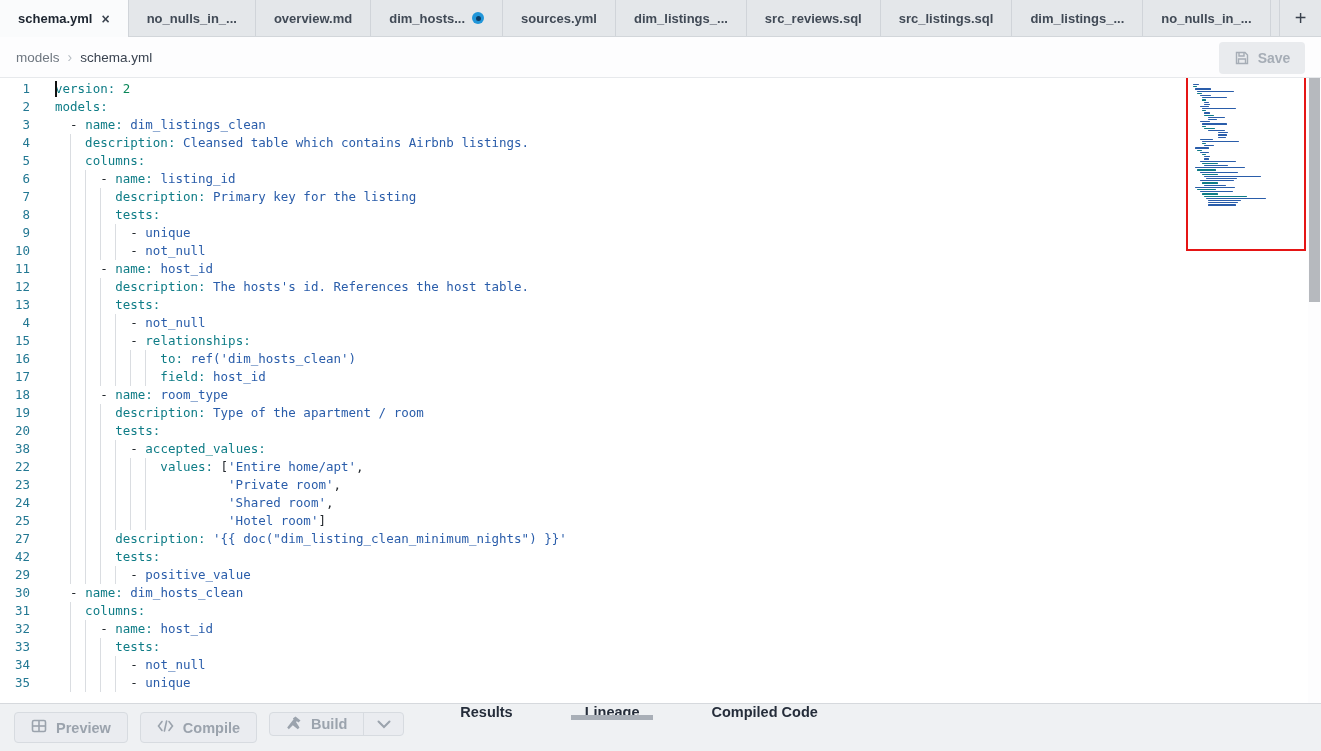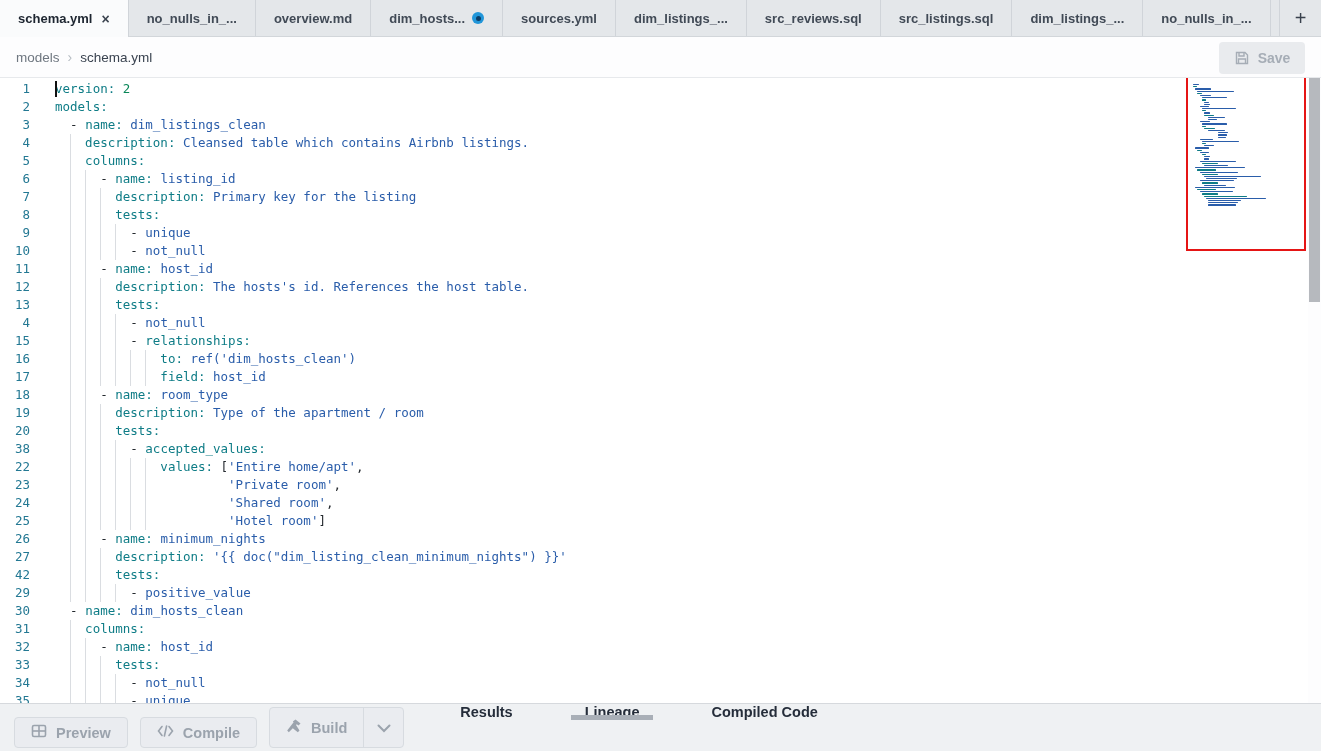--- a/index.html
+++ b/index.html
@@ -63,25 +63,25 @@
 
   .vscroll { position:absolute; right:0; top:0; bottom:0; width:13px;
     background:#fdfdfe; }
   .vscroll .thumb { position:absolute; top:0; right:1px; width:11px; height:224px;
     background:#b6b9be; }
 
   
   .bottombar { height:48px; flex:0 0 48px; background:#eff1f3;
     border-top:1px solid #d6d9dd; display:flex; align-items:center;
     padding-left:14px; }
-  .btn-row { display:flex; align-items:flex-end; gap:12px; }
+  .btn-row { display:flex; align-items:flex-start; gap:12px; }
   .gbtn { height:31px; background:#eaecf0; border:1px solid #d7dbe0; border-radius:4px;
     display:flex; align-items:center; gap:9px; padding:0 16px; font-size:14.5px;
     font-weight:600; color:#9ba3ad; font-family:"Liberation Sans",sans-serif; }
-  .split { display:flex; height:41px; border:1px solid #d7dbe0; border-radius:4px;
+  .split { display:flex; height:24px; border:1px solid #d7dbe0; border-radius:4px;
     background:#eaecf0; overflow:hidden; }
   .split .main { display:flex; align-items:center; gap:9px; padding:0 16px;
     font-size:14.5px; font-weight:600; color:#9ba3ad; }
   .split .caret { width:40px; display:flex; align-items:center; justify-content:center;
     border-left:1px solid #d7dbe0; color:#9ba3ad; }
   #bbar-tabs { display:flex; align-items:flex-start; height:100%; margin-left:40px;gap:40px; }
   .bbar-tab { display:flex; align-items:center; padding:0 16px; font-size:14.5px;
     font-weight:600; color:#252d3a; position:relative; cursor:pointer; }
   .bbar-tab.active::after { content:""; position:absolute; left:2px; right:2px;
     bottom:0; height:5px; background:#a9afb7; }
@@ -241,24 +241,20 @@
           <span class="gutter">23</span>
           <span class="code"><span class="guide" style="left: 2ch;"></span><span class="guide" style="left: 4ch;"></span><span class="guide" style="left: 6ch;"></span><span class="guide" style="left: 8ch;"></span><span class="guide" style="left: 10ch;"></span><span class="guide" style="left: 12ch;"></span><span>                       </span><span class="c-v">'Private room'</span><span class="c-d">,</span></span>
         </div>
         <div class="line">
           <span class="gutter">24</span>
           <span class="code"><span class="guide" style="left: 2ch;"></span><span class="guide" style="left: 4ch;"></span><span class="guide" style="left: 6ch;"></span><span class="guide" style="left: 8ch;"></span><span class="guide" style="left: 10ch;"></span><span class="guide" style="left: 12ch;"></span><span>                       </span><span class="c-v">'Shared room'</span><span class="c-d">,</span></span>
         </div>
         <div class="line">
           <span class="gutter">25</span>
           <span class="code"><span class="guide" style="left: 2ch;"></span><span class="guide" style="left: 4ch;"></span><span class="guide" style="left: 6ch;"></span><span class="guide" style="left: 8ch;"></span><span class="guide" style="left: 10ch;"></span><span class="guide" style="left: 12ch;"></span><span>                       </span><span class="c-v">'Hotel room'</span><span class="c-d">]</span></span>
-        </div>
-        <div class="line">
-          <span class="gutter">26</span>
-          <span class="code"><span class="guide" style="left: 2ch;"></span><span class="guide" style="left: 4ch;"></span><span>      </span><span class="c-d">- </span><span class="c-k">name:</span><span class="c-v"> minimum_nights</span></span>
         </div>
         <div class="line">
           <span class="gutter">27</span>
           <span class="code"><span class="guide" style="left: 2ch;"></span><span class="guide" style="left: 4ch;"></span><span class="guide" style="left: 6ch;"></span><span>        </span><span class="c-k">description:</span><span class="c-v"> '{{ doc("dim_listing_clean_minimum_nights") }}'</span></span>
         </div>
         <div class="line">
           <span class="gutter">42</span>
           <span class="code"><span class="guide" style="left: 2ch;"></span><span class="guide" style="left: 4ch;"></span><span class="guide" style="left: 6ch;"></span><span>        </span><span class="c-k">tests:</span></span>
         </div>
         <div class="line">

